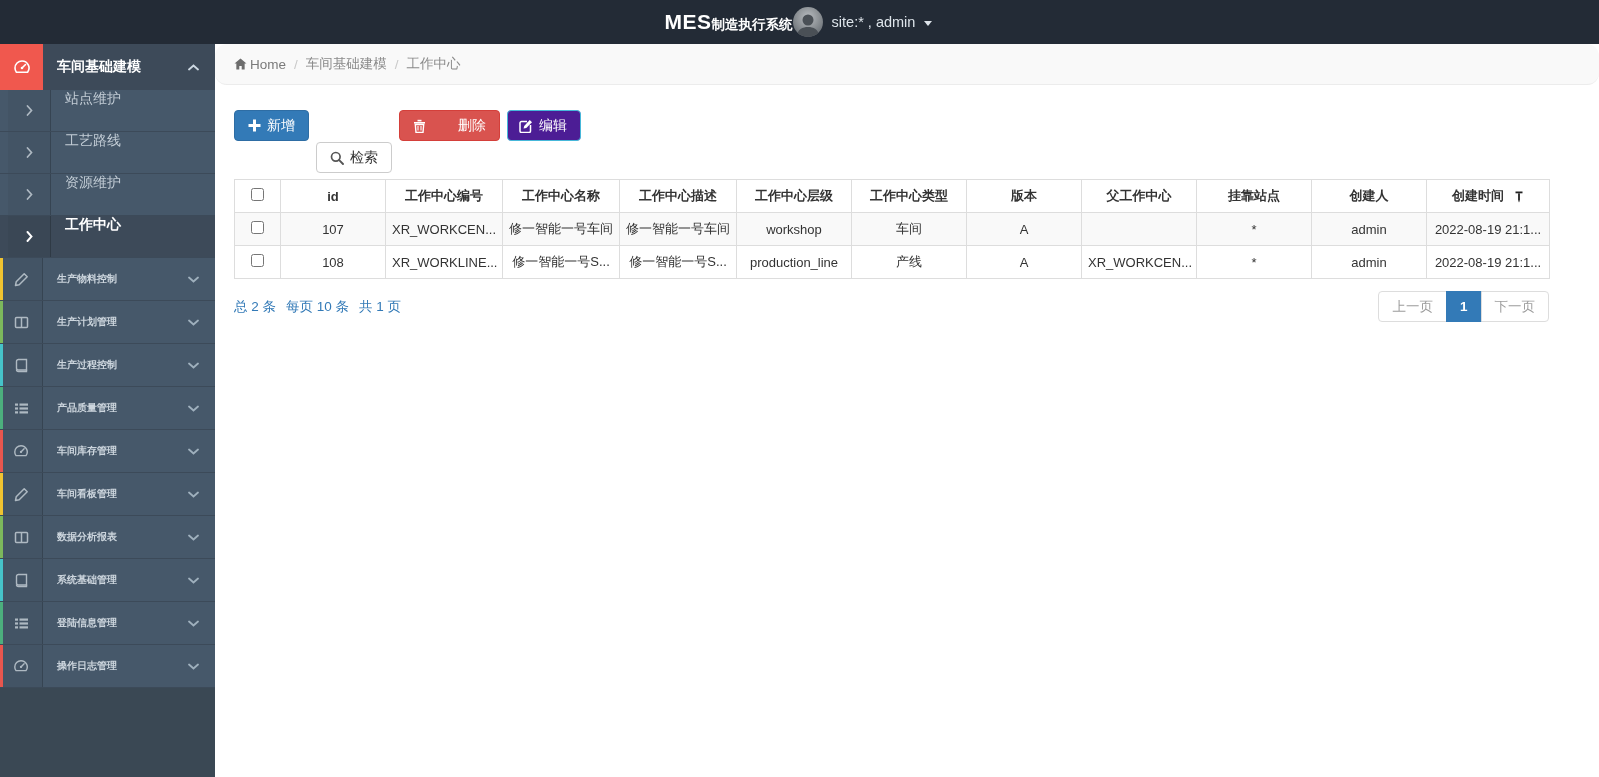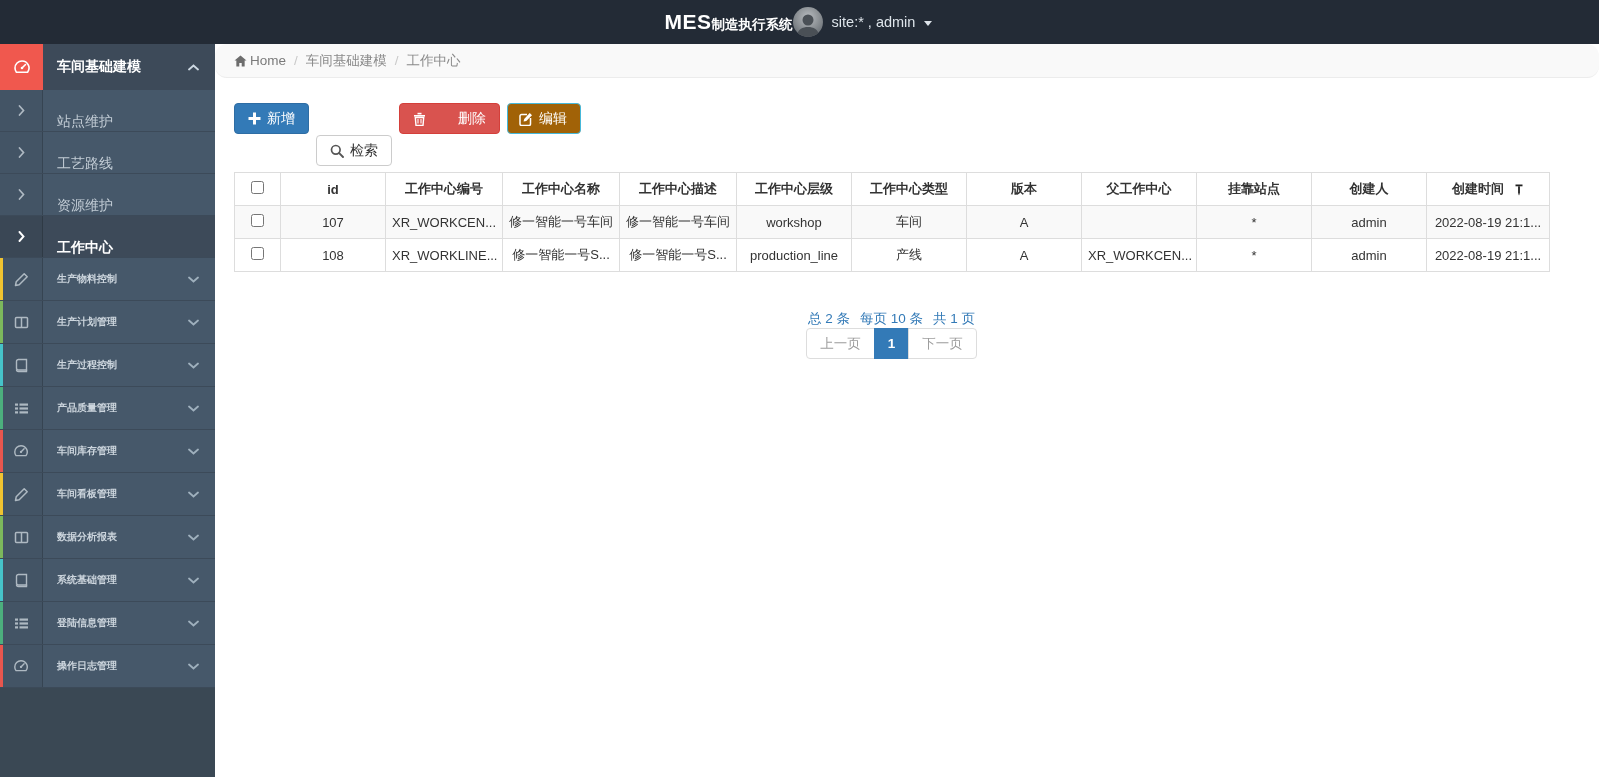--- a/index.html
+++ b/index.html
@@ -26,21 +26,21 @@
 
   
   .menu-group { height:46px; background:#3d4a59; display:flex; align-items:center; cursor:pointer; }
   .menu-group .g-icon { width:43px; height:46px; background:#f0584e; display:flex;
     align-items:center; justify-content:center; flex-shrink:0; }
   .menu-group .g-label { flex:1; color:#fff; font-weight:bold; font-size:14px; padding-left:14px; }
   .menu-group .g-chev { margin-right:16px; display:flex; }
 
   .submenu { list-style:none; }
   .submenu li { height:42px; background:#46586a; border-bottom:1px solid #3c4a59;
-    display:flex; align-items:flex-end; cursor:pointer; }
+    display:flex; align-items:flex-start; cursor:pointer;padding-left:8px; }
   .submenu li .s-chev { width:43px; display:flex; align-items:center; justify-content:center;
     align-self:stretch; border-right:1px solid rgba(0,0,0,.18); background:rgba(0,0,0,.04); }
   .submenu li .s-label { color:#c3cdd6; font-size:14px; padding-left:14px; }
   .submenu li.active { background:#3d4a59; }
   .submenu li.active .s-label { color:#fff; font-weight:bold; }
 
   .nav-list { list-style:none; }
   .nav-item { height:43px; background:#46586a; border-bottom:1px solid #3c4a59;
     display:flex; align-items:center; cursor:pointer; position:relative; }
   .nav-item::before { content:""; position:absolute; left:0; top:0; bottom:0; width:3px; }
@@ -48,54 +48,54 @@
   .nav-item:nth-of-type(5n+2)::before { background:#7cb85c; }
   .nav-item:nth-of-type(5n+3)::before { background:#46c3c9; }
   .nav-item:nth-of-type(5n+4)::before { background:#4caf7d; }
   .nav-item:nth-of-type(5n)::before   { background:#e8564e; }
   .nav-item .n-icon { width:43px; display:flex; align-items:center; justify-content:center;
     align-self:stretch; border-right:1px solid rgba(0,0,0,.18); background:rgba(0,0,0,.04); }
   .nav-item .n-label { flex:1; color:#ccd5dd; font-size:10px; font-weight:bold; padding-left:14px; }
   .nav-item .n-chev { margin-right:16px; display:flex; }
 
   
-  .breadcrumb { height:34px; background:#f9f9f9; border-bottom:1px solid #ececec;
+  .breadcrumb { height:41px; background:#f9f9f9; border-bottom:1px solid #ececec;
     display:flex; align-items:center; padding:12px 19px; gap:8px; font-size:13.5px; color:#8a8a8a;border-radius:12px; }
   .breadcrumb .bc-home { display:flex; align-items:center; gap:3px; color:#7a7a7a; cursor:pointer; }
   .breadcrumb .sep { color:#c9c9c9; }
   .crumb { cursor:pointer; }
   .crumb.current { cursor:default; }
 
   
   .content { padding:22px 35px 0 19px; }
   .search-input { width:100%; height:34px; border:1px solid #ccc; border-radius:4px;
     padding:0 12px; font-size:14px; color:#555; outline:none; font-family:inherit; }
   .search-input::placeholder { color:#9b9b9b; }
 
   .toolbar { margin-top:3px; display:flex; gap:7px; }
   .btn { height:31px; border-radius:4px; border:1px solid transparent; font-size:14px;
     display:inline-flex; align-items:center; gap:6px; padding:0 13px; cursor:pointer;
     font-family:inherit; color:#fff; }
   .btn-primary { background:#337ab7; border-color:#2e6da4; }
   .btn-default { background:#fff; border-color:#ccc; color:#333;margin-top:32px; }
   .btn-danger  { background:#d9534f; border-color:#d43f3a;gap:32px; }
-  .btn-info    { background:#a16207; border-color:#46b8da;padding-left:11px; }
+  .btn-info    { background:#4c1d95; border-color:#46b8da;padding-left:11px; }
 
   
   table { border-collapse:collapse; margin-top:6px; width:1315px; table-layout:fixed; }
   th, td { border:1px solid #ddd; text-align:center; font-size:13px; color:#333;
     height:33px; padding:4px 6px; overflow:hidden; white-space:nowrap; }
   th { font-weight:bold; background:#fff; cursor:pointer; }
   tbody tr:nth-child(odd) { background:#f9f9f9; }
   tbody tr:nth-child(even){ background:#fff; }
   .th-pin { display:inline-flex; vertical-align:middle; margin-left:10px; cursor:pointer; }
   input[type=checkbox] { width:13px; height:13px; cursor:pointer; }
 
   
-  .pager-row { margin-top:38px; display:flex; align-items:center; justify-content:space-between; width:1315px;flex-direction:column; }
+  .pager-row { margin-top:12px; display:flex; align-items:center; justify-content:space-between; width:1315px; }
   .pager-info { color:#337ab7; font-size:13.5px; display:flex; gap:10px; }
   .pager { display:flex; }
   .page-btn { height:31px; min-width:34px; padding:0 13px; background:#fff; border:1px solid #ddd;
     color:#9d9d9d; font-size:13.5px; display:flex; align-items:center; justify-content:center;
     cursor:pointer; margin-left:-1px; }
   .page-btn:first-child { border-radius:4px 0 0 4px; margin-left:0; }
   .page-btn:last-child  { border-radius:0 4px 4px 0; }
   .page-btn.active { background:#337ab7; border-color:#337ab7; color:#fff; font-weight:bold; }
 
   .icn { display:block; }

